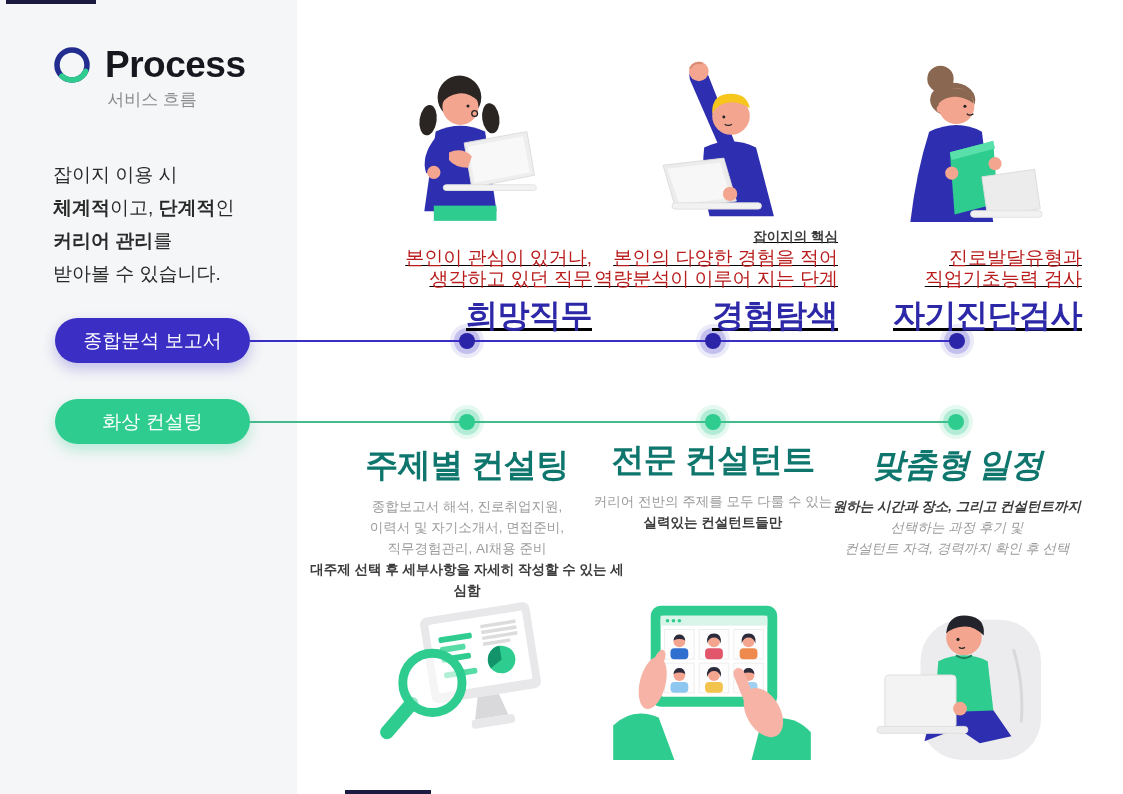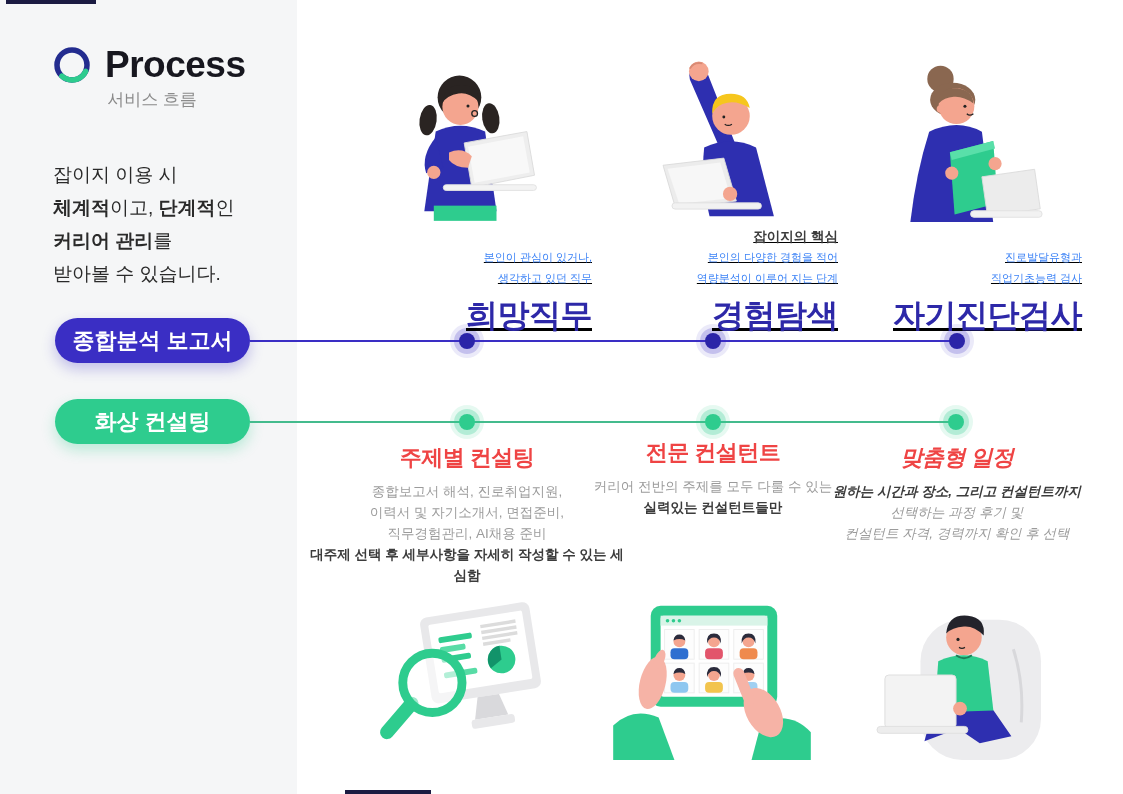--- a/index.html
+++ b/index.html
@@ -12,39 +12,39 @@
   .logo{position:absolute;left:52px;top:44px;display:flex;align-items:center;gap:13px;}
   .logo-title{font-size:37px;font-weight:700;color:#17171f;letter-spacing:-0.5px;}
   .logo-sub{position:absolute;left:52px;top:88px;width:200px;text-align:center;
             font-size:17px;color:#8b8b8b;}
 
   .intro{position:absolute;left:53px;top:158px;font-size:19px;line-height:33px;color:#2a2a2a;}
   .intro .b{font-weight:700;}
 
   .pill{position:absolute;left:55px;width:195px;height:45px;border-radius:23px;
         display:flex;align-items:center;justify-content:center;color:#fff;
-        font-size:22px;font-weight:700;}
+        font-size:19px;font-weight:400;}
   .pill-report{top:318px;background:#3a2ec4;box-shadow:0 6px 14px rgba(58,46,196,0.28);}
   .pill-consult{top:399px;background:#2ecc8e;box-shadow:0 6px 14px rgba(46,204,142,0.30);}
 
   .track-line{position:absolute;height:2px;}
   .line-report{left:250px;top:340px;width:707px;background:#3a2ec4;}
   .line-consult{left:250px;top:421px;width:706px;background:#44bb8d;}
 
   .dot{position:absolute;width:16px;height:16px;border-radius:50%;}
   .dot-blue{background:#2b24a8;box-shadow:0 0 0 5px rgba(58,46,196,0.22),0 0 0 9px rgba(58,46,196,0.10);}
   .dot-green{background:#2ecc8e;box-shadow:0 0 0 5px rgba(46,204,142,0.28),0 0 0 9px rgba(46,204,142,0.12);}
 
   .r-step{position:absolute;width:250px;text-align:right;text-decoration:underline;}
-  .r-step .desc{font-size:11px;line-height:21px;color:#3b82f6;}
+  .r-step .desc{font-size:19px;line-height:21px;color:#b91c1c;}
   .r-step .lead{font-size:13.5px;line-height:21px;font-weight:700;color:#3c3c3c;}
   .r-step .title{margin-top:5px;font-size:32px;font-weight:700;color:#2d28a8;letter-spacing:-0.5px;}
 
   .c-step{position:absolute;text-align:center;}
-  .c-step .title{font-size:22px;font-weight:700;color:#ef4444;letter-spacing:-0.5px;margin-bottom:8px;}
+  .c-step .title{font-size:33px;font-weight:700;color:#0f766e;letter-spacing:-0.5px;margin-bottom:8px;}
   .c-step .desc{font-size:13.5px;line-height:21px;color:#9b9b9b;}
   .c-step .bold{font-size:13.5px;line-height:21px;font-weight:700;color:#3c3c3c;}
 
   .illo{position:absolute;}
 </style>
 </head>
 <body>
 
 <div class="canvas">
   <div class="sidebar"></div>

